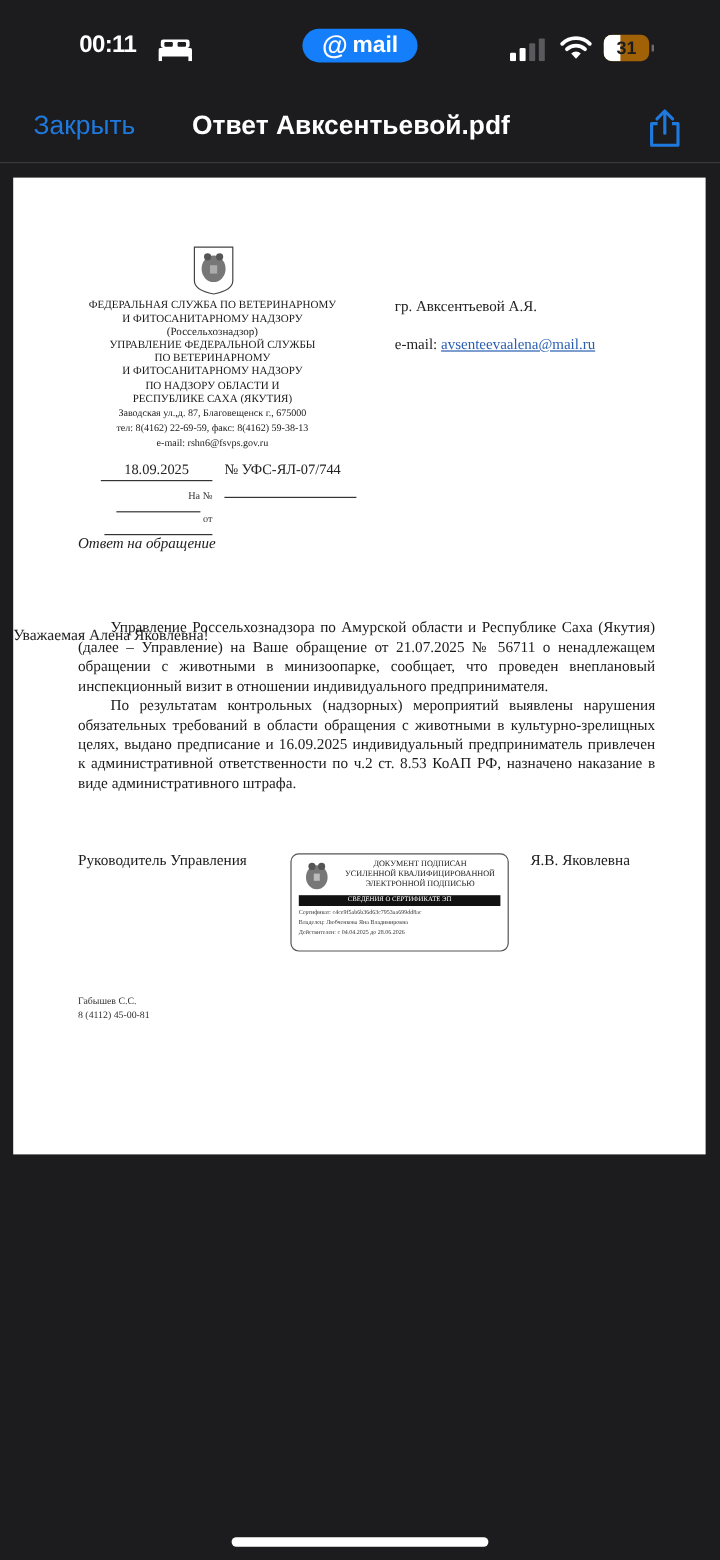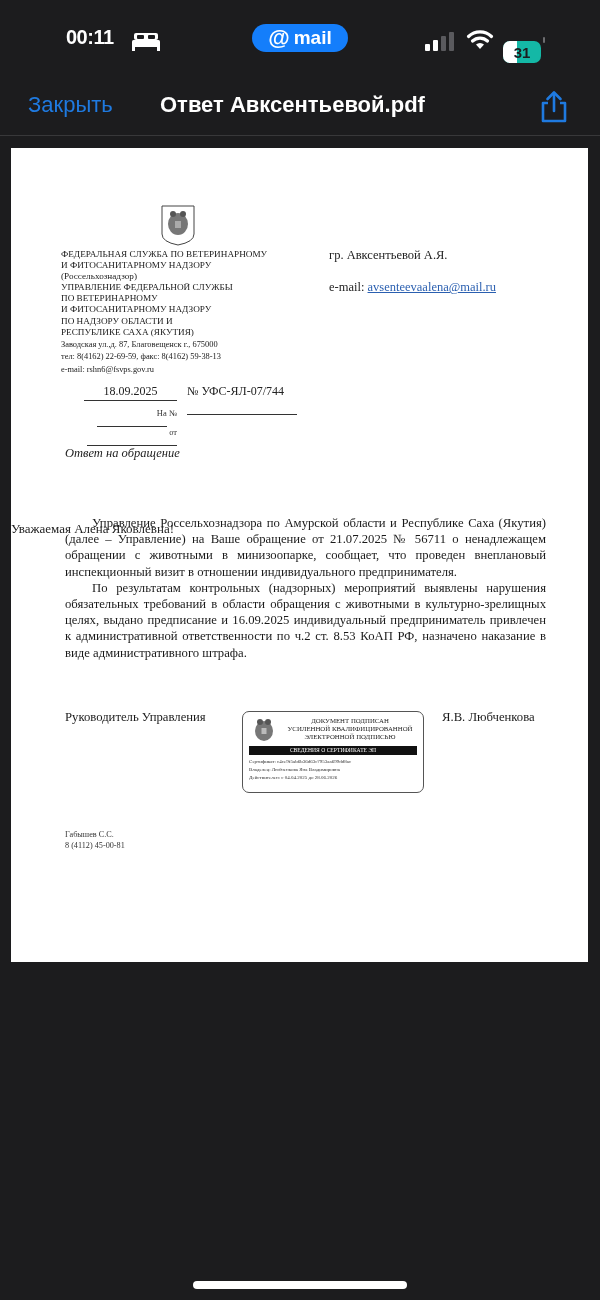--- a/index.html
+++ b/index.html
@@ -9,35 +9,35 @@
   
   .status-bar { position: absolute; top: 0; left: 0; width: 600px; height: 80px; }
   .time { position: absolute; left: 66px; top: 26px; font-size: 20px; font-weight: 700; letter-spacing: -0.5px; color: #fff; text-align: right; }
   .bed-icon { position: absolute; left: 132px; top: 31px; width: 28px; height: 20px; }
   .mail-pill { position: absolute; left: 252px; top: 24px; width: 96px; height: 28px; background: #147efb; border-radius: 14px; display: flex; align-items: center; justify-content: center; gap: 4px; }
   .mail-pill .at { font-size: 22px; font-weight: 700; color: #fff; line-height: 1; }
   .mail-pill .mail-text { font-size: 19px; font-weight: 700; color: #fff; }
   .signal-icon { position: absolute; left: 425px; top: 31px; width: 34px; height: 20px; }
   .wifi-icon { position: absolute; left: 466px; top: 29px; width: 28px; height: 22px; }
   .battery { position: absolute; left: 503px; top: 29px; width: 42px; height: 22px; }
-  .battery .body { position: absolute; left: 0; top: 12px; width: 38px; height: 22px; border-radius: 7px; background: #14b8a6; overflow: hidden; }
+  .battery .body { position: absolute; left: 0; top: 0; width: 38px; height: 22px; border-radius: 7px; background: #a16207; overflow: hidden; }
   .battery .fill { position: absolute; left: 0; top: 0; width: 14px; height: 22px; background: #fff; }
   .battery .level { position: absolute; left: 0; top: 0; width: 38px; height: 22px; display: flex; align-items: center; justify-content: center; font-size: 15px; font-weight: 700; color: #1c1c1e; }
   .battery .nub { position: absolute; left: 40px; top: 8px; width: 2px; height: 6px; background: #6d6d70; border-radius: 1px; }
 
   
   .nav-bar { position: absolute; top: 80px; left: 0; width: 600px; height: 56px; border-bottom: 1px solid #38383a; }
   .close-btn { position: absolute; left: 28px; top: 12px; font-size: 22px; color: #1f7ae0; background: none; border: none; font-family: "Liberation Sans", sans-serif; cursor: pointer; }
   .doc-title { position: absolute; left: 160px; top: 12px; font-size: 22px; color: #fff; font-weight: 700; }
   .share-btn { position: absolute; left: 538px; top: 10px; width: 32px; height: 34px; }
 
   
   .pdf-page { position: absolute; left: 11px; top: 148px; width: 577px; height: 814px; background: #fff; color: #111; font-family: "Liberation Serif", serif; }
   .emblem { position: absolute; left: 149px; top: 56px; width: 36px; height: 42px; }
-  .org-block { position: absolute; left: 50px; top: 101px; width: 232px; text-align: left; font-size: 9.2px; line-height: 11.1px; color: #1a1a1a; }
+  .org-block { position: absolute; left: 50px; top: 101px; width: 232px; text-align: center; font-size: 9.2px; line-height: 11.1px; color: #1a1a1a; }
   .org-block .addr { font-size: 8.4px; line-height: 11.5px; margin-top: 1px; }
   .reg-line { position: absolute; top: 236px; font-size: 12px; color: #222; }
   .reg-date { left: 73px; width: 93px; border-bottom: 1px solid #333; text-align: center; padding-bottom: 1px; }
   .reg-num { left: 176px; width: 110px; border-bottom: 1px solid #333; padding-bottom: 15px; }
   .ref-line { position: absolute; top: 260px; left: 66px; font-size: 8.5px; color: #333; display: flex; align-items: flex-end; flex-direction: column; }
   .ref-line .blank { display: inline-block; border-bottom: 1px solid #333; height: 9px; }
 
   .recipient { position: absolute; left: 318px; top: 100px; font-size: 12.5px; color: #222; }
   .recipient-email { position: absolute; left: 318px; top: 132px; font-size: 12.5px; color: #222; }
   .recipient-email a { color: #2a5fb0; text-decoration: underline; }
@@ -165,21 +165,21 @@
       <div>УСИЛЕННОЙ КВАЛИФИЦИРОВАННОЙ</div>
       <div>ЭЛЕКТРОННОЙ ПОДПИСЬЮ</div>
     </div>
     <div class="ep-bar">СВЕДЕНИЯ О СЕРТИФИКАТЕ ЭП</div>
     <div class="ep-details">
       <div>Сертификат: c4ce9f5ab6b36d63c7953aa699dd8ac</div>
       <div>Владелец: Любченкова Яна Владимировна</div>
       <div>Действителен: с 04.04.2025 до 28.06.2026</div>
     </div>
   </div>
-  <div class="sign-row sign-right">Я.В. Любченкова</div>
+  <div class="sign-row sign-right">Я.В. Яковлевна</div>
 
   <div class="executor">
     <div>Габышев С.С.</div>
     <div>8 (4112) 45-00-81</div>
   </div>
 </div>
 
 <div class="home-indicator"></div>
 
 </body></html>

